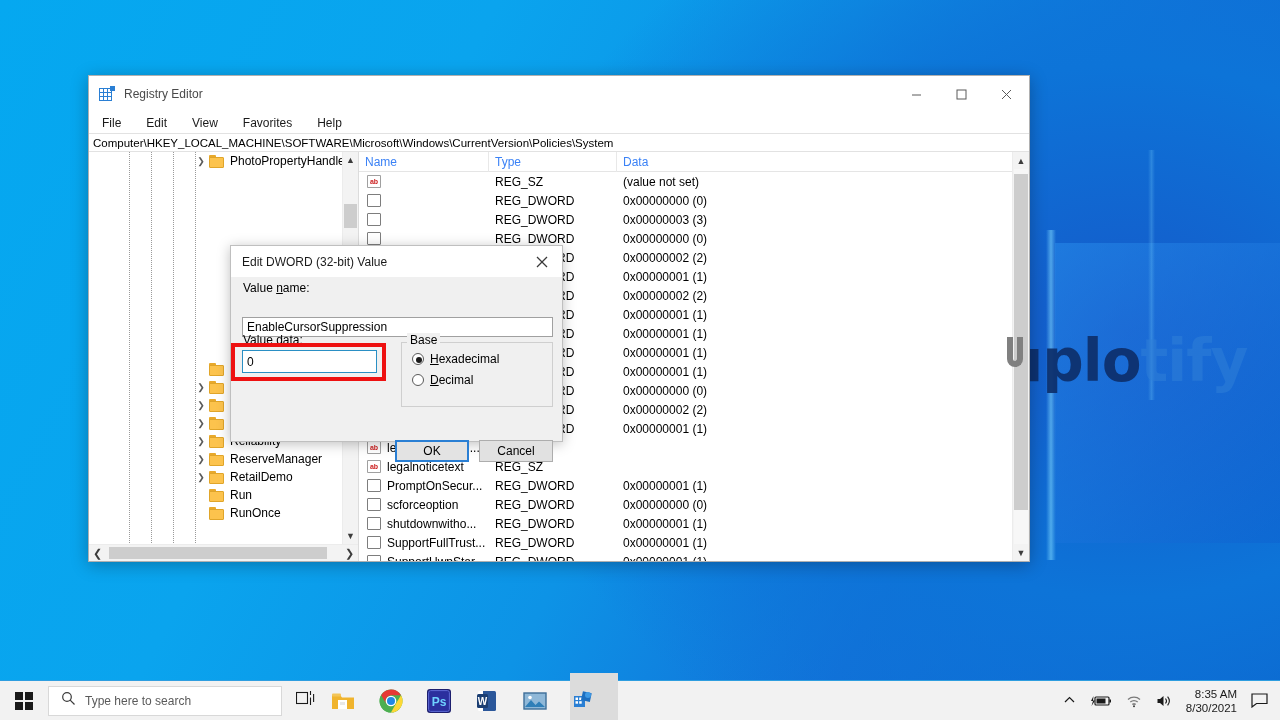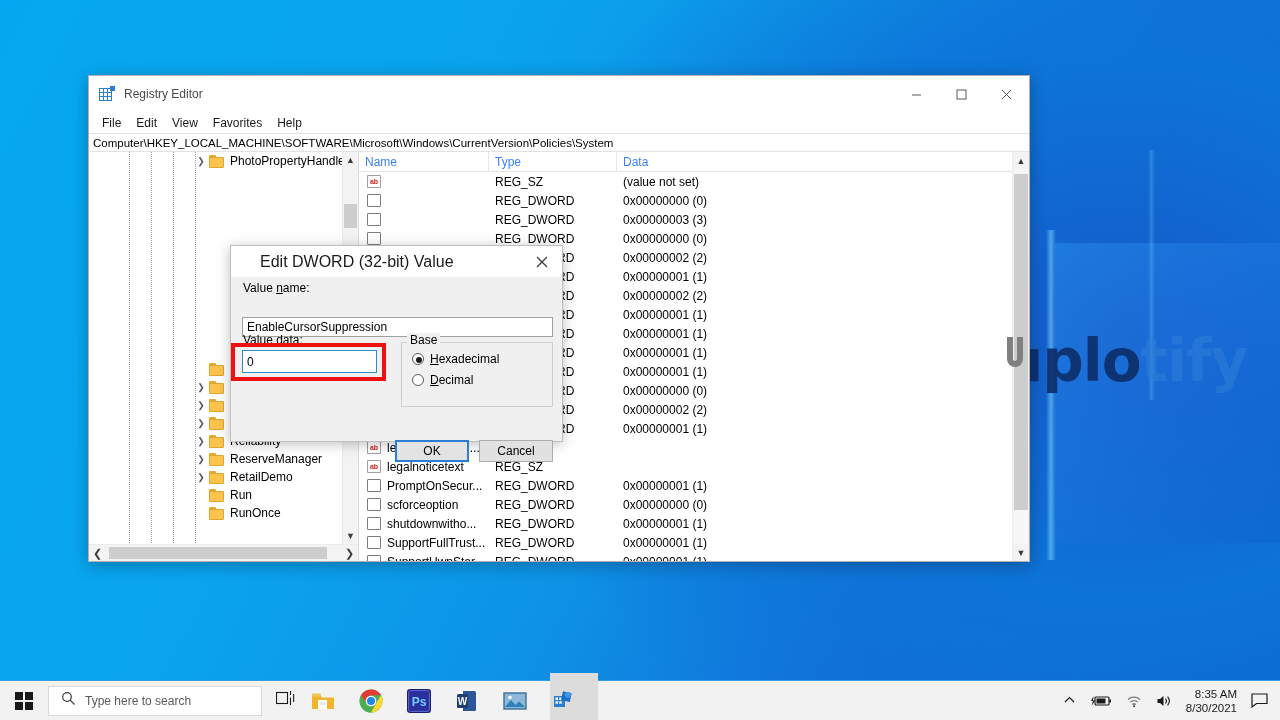--- a/index.html
+++ b/index.html
@@ -80,21 +80,21 @@
   .wbtns { position: absolute; right: 0; top: 0; height: 36px; display: flex; }
   .wbtn {
     width: 45px; height: 36px;
     display: flex; align-items: center; justify-content: center;
     color: #5a5a5a;
   }
   .wbtn svg { display:block; }
 
   #menubar {
     height: 21px; display: flex; align-items: center;
-    padding-left: 6px; gap: 1px; flex: none;
+    padding-left: 6px; gap: 11px; flex: none;
   }
   .menu-item {
     font-size: 12px; color: #1a1a1a;
     padding: 2px 7px;
   }
   #addressbar {
     height: 19px;
     border-top: 1px solid #e2e2e2;
     border-bottom: 1px solid #e2e2e2;
     display: flex; align-items: center;
@@ -245,21 +245,21 @@
     background: #f0f0f0;
     border: 1px solid #bfbfbf;
     box-shadow: 0 2px 12px rgba(0,0,0,.25);
     z-index: 50;
   }
   #dlg-title {
     height: 31px; background:#ffffff;
     display: flex; align-items: center; position: relative;
   }
   #dlg-title span {
-    font-size: 16px; color: #1a1a1a; margin-left: 29px;
+    font-size: 12px; color: #1a1a1a; margin-left: 11px;
   }
   #dlg-close {
     position:absolute; right:0; top:0; width: 40px; height: 31px;
     display:flex; align-items:center; justify-content:center; color:#3a3a3a;
   }
   #dlg-body { position: relative; height: 166px; }
   .dlabel { position:absolute; font-size: 12px; color: #000; }
   #lbl-valname { left: 12px; top: 4px; }
   #lbl-valdata { left: 12px; top: 56px; }
   .ul { text-decoration: underline; }
@@ -324,21 +324,21 @@
     display: flex; align-items: center;
   }
   #startbtn {
     width: 48px; height: 40px; display:flex; align-items:center; justify-content:center;
     flex:none;
   }
   #winlogo { width: 18px; height: 18px; display:grid;
     grid-template-columns: 1fr 1fr; grid-template-rows: 1fr 1fr; gap: 2px; }
   #winlogo i { background: #1a1a1a; display:block; }
   #searchbox {
-    width: 214px; height: 30px; margin-left: 0px;
+    width: 234px; height: 30px; margin-left: 0px;
     background: #ffffff; border: 1px solid #d8d8d8;
     display:flex; align-items:center; flex:none;
   }
   #searchbox .sicon { margin: 0 9px 0 12px; color:#3a3a3a; flex:none; }
   #searchbox .stext { font-size: 12px; color: #5a5a5a; }
   #taskview {
     width: 48px; height: 40px; display:flex; align-items:center; justify-content:center; flex:none;
   }
   .tbapp {
     width: 48px; height: 56px; position: relative;

